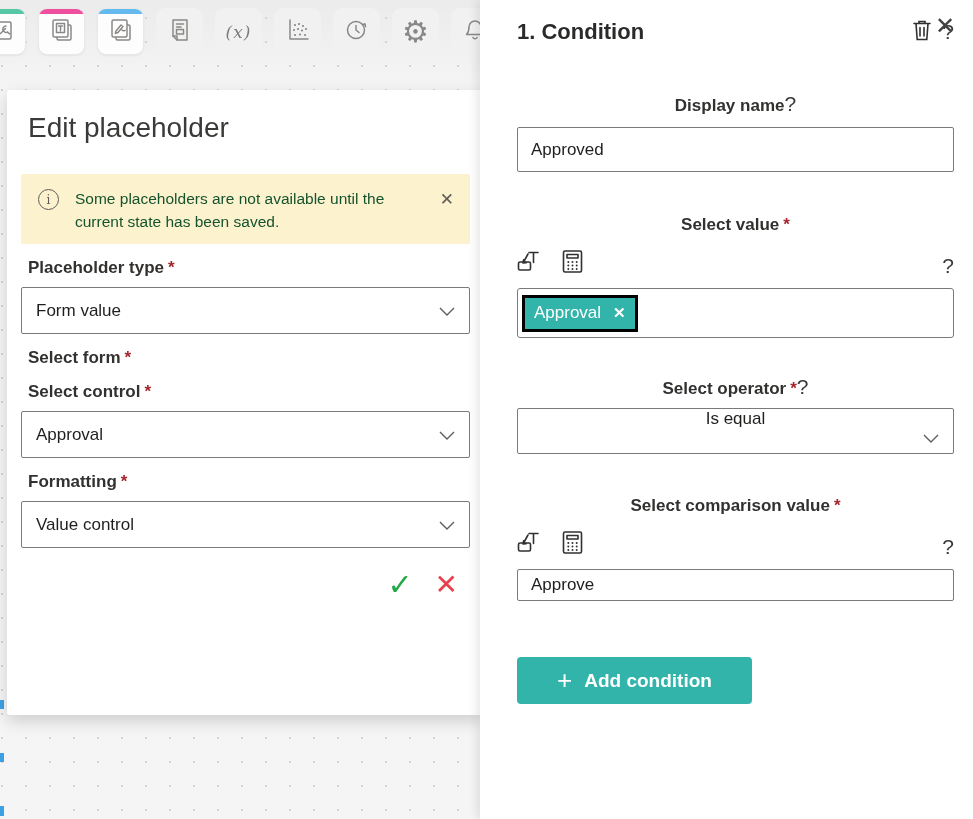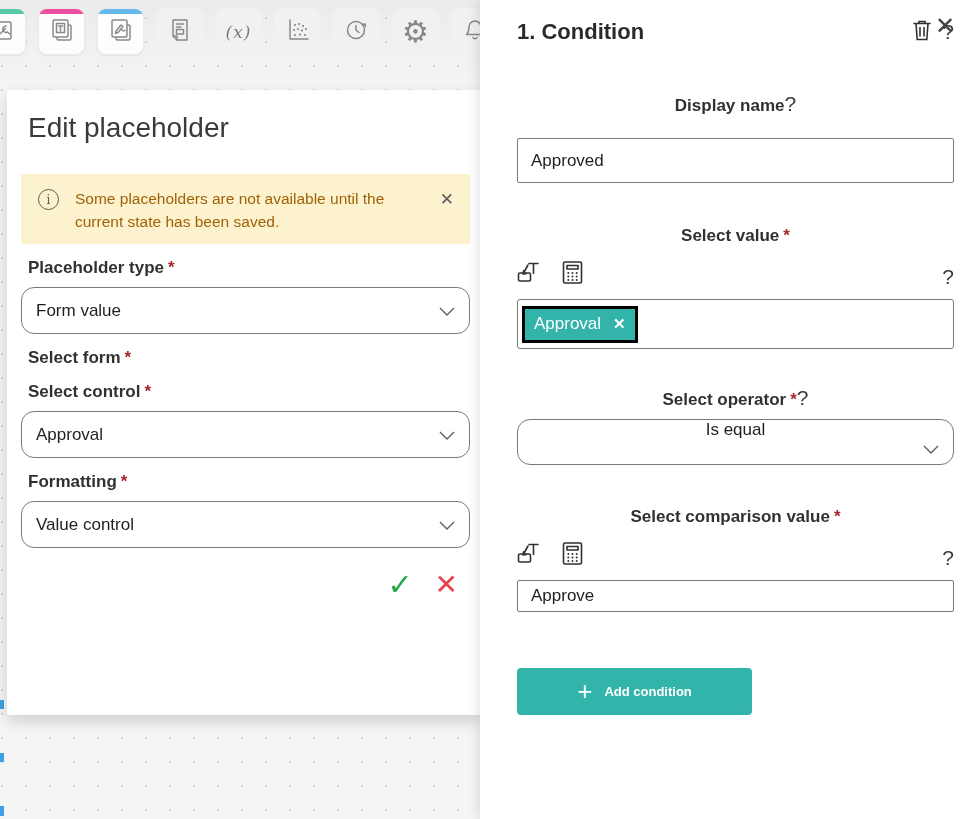--- a/index.html
+++ b/index.html
@@ -31,26 +31,26 @@
   
   .dialog { position:absolute; left:7px; top:90px; width:476px; height:625px;
     background:#fff; border-radius:3px; box-shadow:0 6px 16px rgba(0,0,0,0.16); 
     padding:22px 13px 12px 14px; }
   .dialog-title { font-size:28px; font-weight:400; color:#3b3a39; margin-left:7px; }
   .warning { margin-top:30px; background:var(--warning_bg,#fcf2ce); border-radius:2px;
     height:70px; display:flex; align-items:flex-start; padding:13px 14px 0 17px; }
   .info-circle { width:21px; height:21px; border:1.5px solid #5d5c5b; border-radius:50%;
     display:flex; align-items:center; justify-content:center; flex:0 0 auto;
     font-size:12px; color:#5d5c5b; margin-top:2px; font-family:"DejaVu Serif",serif; }
-  .warning-text { font-size:15.5px; line-height:23px; color:#a16207; width:316px; margin-left:16px; }
+  .warning-text { font-size:15.5px; line-height:23px; color:#14532d; width:316px; margin-left:16px; }
   .warning-close { margin-left:auto; font-size:17px; color:#605e5c; cursor:pointer; padding:2px 2px; }
 
   .fld-label { font-size:17px; font-weight:700; color:#323130; margin:14px 0 0 7px; }
   .req { color:#a4262c; font-weight:700; margin-left:4px; }
-  .dropdown { margin-top:9px; height:47px; border:1px solid #7a7a78; border-radius:13px;
+  .dropdown { margin-top:9px; height:47px; border:1px solid #7a7a78; border-radius:2px;
     display:flex; align-items:center; padding:0 14px; background:#fff; cursor:pointer; }
   .dropdown .val { font-size:17px; color:#201f1e; }
   .dropdown .chev { margin-left:auto; }
   .chev svg { stroke:#605e5c; fill:none; stroke-width:1.4; }
 
   .dialog-footer { display:flex; justify-content:flex-end; align-items:center;
     gap:22px; margin-top:22px; margin-right:12px; }
   .confirm-check { color:var(--green_check,#23a845); font-size:30px; line-height:1; cursor:pointer; }
   .cancel-cross { color:var(--red_cross,#e8414d); font-size:28px; line-height:1; cursor:pointer; }
 
@@ -61,39 +61,39 @@
   .panel-close { position:absolute; top:14px; right:18px; font-size:24px; color:#424242;
     cursor:pointer; line-height:1; }
   .section-row { display:flex; align-items:center; justify-content:space-between; margin-top:7px; }
   .section-title { font-size:22px; font-weight:700; color:#2b2a29; }
   .section-icons { display:flex; align-items:center; gap:8px; }
   .trash svg { stroke:#323130; fill:none; stroke-width:1.6; stroke-linecap:round; }
   .help { font-size:21px; color:#3b3a39; font-weight:400; }
 
   .label-row { display:flex; align-items:flex-end; justify-content:center; }
   .p-label { font-size:17px; font-weight:700; color:#323130; }
-  .textbox { margin-top:22px; height:45px; border:1px solid #7a7a78; border-radius:2px;
+  .textbox { margin-top:11px; height:45px; border:1px solid #7a7a78; border-radius:2px;
     width:100%; font-size:17px; color:#201f1e; padding:0 13px; background:#fff;
     font-family:"Liberation Sans", sans-serif; outline:none; }
 
   .icons-row { display:flex; align-items:flex-end; justify-content:space-between; margin-top:14px; }
   .insert-icons { display:flex; align-items:center; gap:19px; }
   .insert-icons svg { stroke:#323130; fill:none; stroke-width:1.6; stroke-linecap:round; stroke-linejoin:round; cursor:pointer; }
 
   .tag-box { margin-top:10px; height:50px; border:1px solid #7a7a78; border-radius:3px;
     display:flex; align-items:center; padding:0 4px; background:#fff; }
   .tag { display:inline-flex; align-items:center; gap:12px; background:var(--accent_teal,#33b4ab);
     border:3px solid #000; color:#fff; font-size:17px; padding:5px 9px 6px 9px; cursor:default; }
   .tag .tag-x { font-size:15px; font-weight:700; cursor:pointer; line-height:1; }
 
   .add-btn { margin-top:56px; width:235px; height:47px; background:var(--accent_teal,#33b4ab);
     border:none; border-radius:4px; color:#fff; display:flex; align-items:center; justify-content:center;
     gap:12px; cursor:pointer; }
   .add-btn .plus { font-size:26px; font-weight:300; line-height:1; margin-top:-2px; }
-  .add-btn .add-label { font-size:13px; font-weight:700; font-family:"Liberation Sans",sans-serif; }
+  .add-btn .add-label { font-size:19px; font-weight:700; font-family:"Liberation Sans",sans-serif; }
 
   .mt-dn { margin-top:45px; }   
   .mt-sv { margin-top:43px; }   
   .mt-op { margin-top:37px; }   
   .mt-cv { margin-top:42px; }   
   .mt-opdd { margin-top:9px;flex-direction:column; }
 </style>
 </head>
 <body>
 

